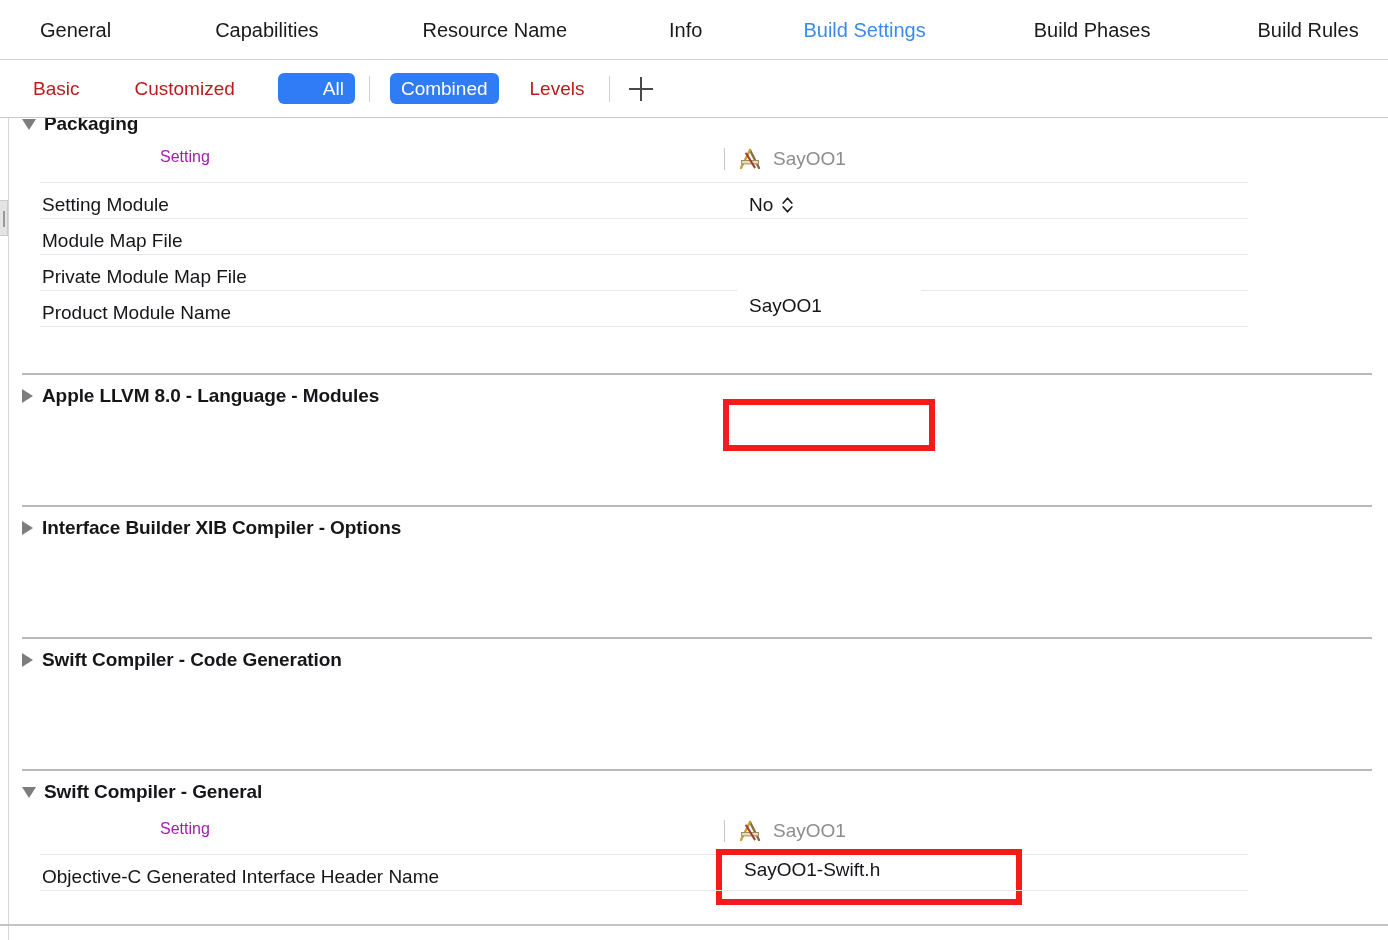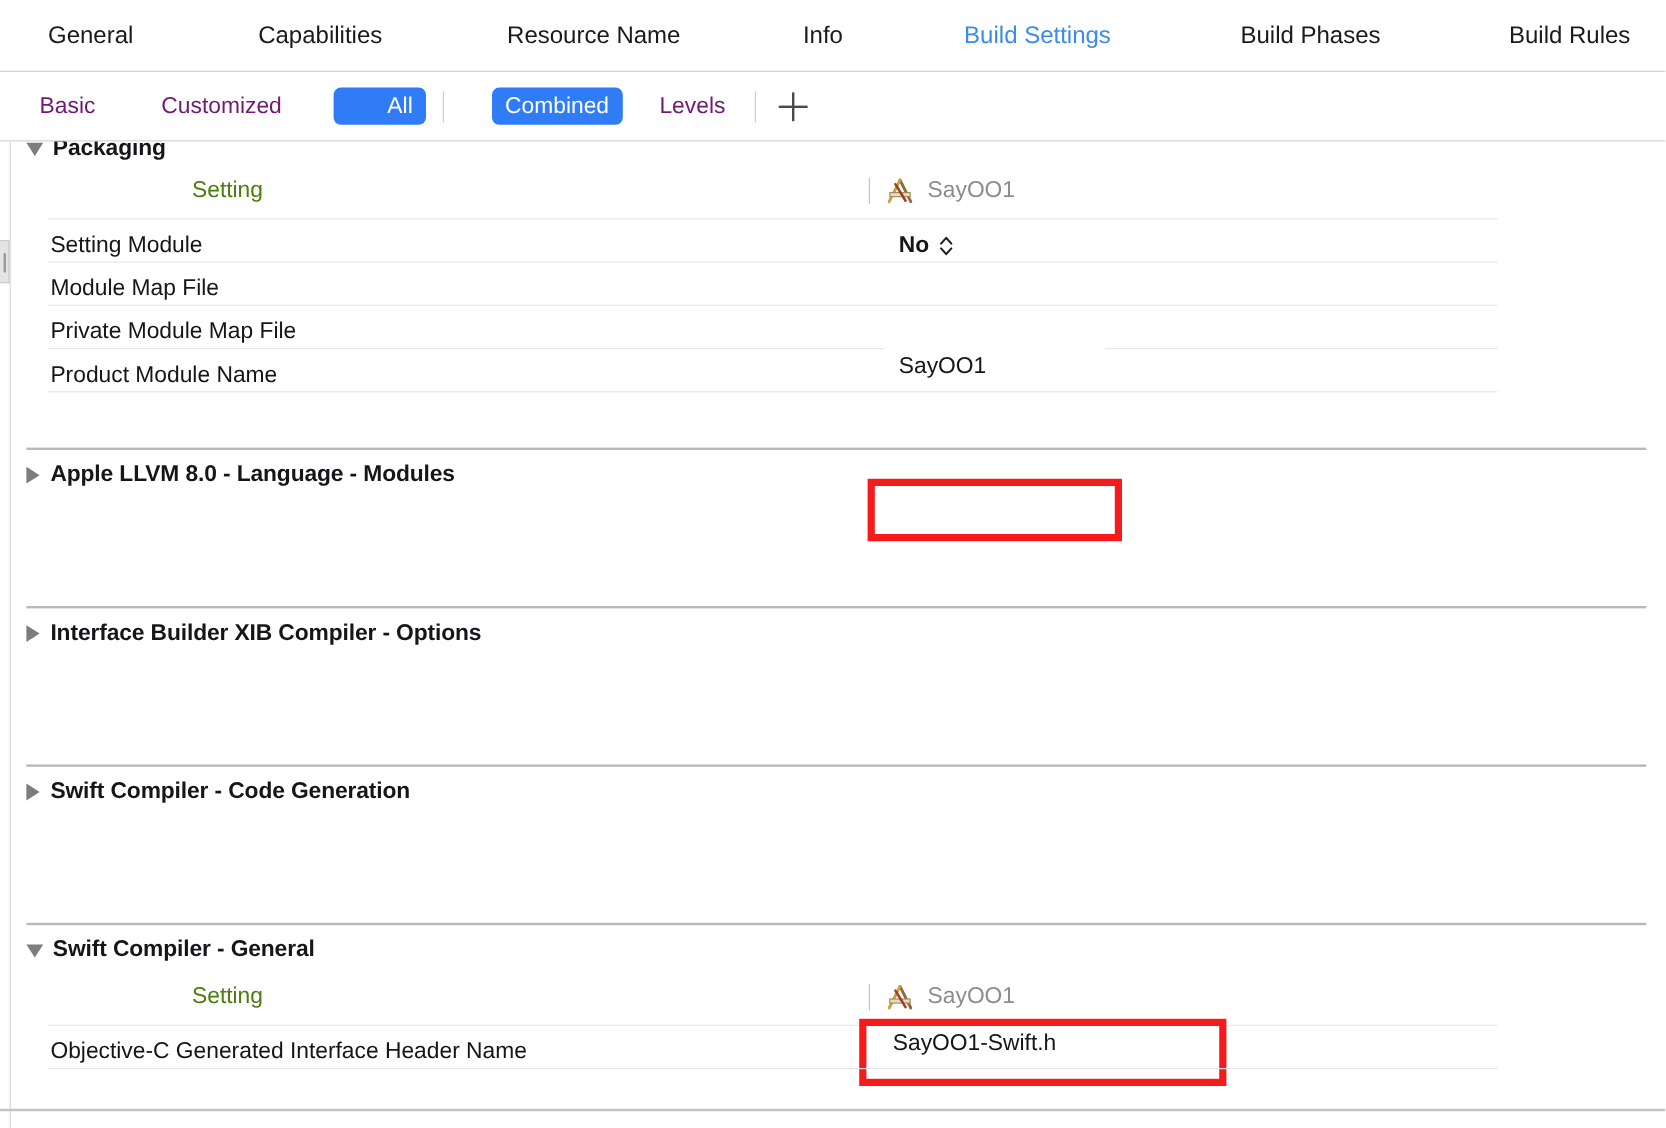--- a/index.html
+++ b/index.html
@@ -60,35 +60,35 @@
   }
   .filter-left {
     position: absolute;
     left: 22px; top: 0;
     height: 57px;
     display: flex;
     align-items: center;
   }
   .seg {
     font-size: 19px;
-    color: #701a75;
+    color: #b91c1c;
     white-space: nowrap;
     padding: 4px 11px;
     border-radius: 6px;
     line-height: 1.25;
     cursor: default;
   }
   .seg.on {
     background: #2f7cf6;
     color: #ffffff;
   }
   .seg.s-basic      { margin-left: 0px; }
   .seg.s-customized { margin-left: 33px; }
   .seg.s-all        { margin-left: 32px; padding-left: 45px; }
-  .seg.s-combined   { margin-left: 40px; }
+  .seg.s-combined   { margin-left: 20px; }
   .seg.s-levels     { margin-left: 20px; }
 
   .vsep {
     width: 1px;
     height: 26px;
     background: #cfcfcf;
     margin-left: 14px;
   }
   .plusbtn {
     margin-left: 16px;
@@ -228,22 +228,22 @@
     position: absolute;
     left: 22px;
     width: 1350px;
     height: 2px;
     background: #b9b9b9;
   }
 
   
   .col-head {
     position: absolute;
-    font-size: 19px;
-    color: #4d7c0f;
+    font-size: 16px;
+    color: #a21caf;
     white-space: nowrap;
   }
 
   
   .target-chip {
     position: absolute;
     display: flex;
     align-items: center;
     height: 26px;
   }
@@ -382,21 +382,21 @@
           <path d="M13 3 L4 21" stroke="#c7a33c" stroke-width="2.4" fill="none" stroke-linecap="round"></path>
           <rect x="4.5" y="13.5" width="17" height="3.4" fill="#e8dcc0" stroke="#9b8758" stroke-width="0.9"></rect>
           <path d="M9.2 6.5 L17.6 20.3" stroke="#a43a2a" stroke-width="2.1" fill="none" stroke-linecap="round"></path>
         </svg>
       </span>
       <span class="target-name">SayOO1</span>
     </div>
 
     <div class="row-line" style="top:64px;"></div>
     <div class="row-label" style="top:76px;">Setting Module</div>
-    <div class="row-value" style="left:749px; top:76px;font-weight:bold;">
+    <div class="row-value" style="left:749px; top:76px;">
       <span>No</span>
       <span class="stepper">
         <svg width="13" height="22" viewBox="0 0 13 22">
           <path d="M2.2 9 L6.5 4.2 L10.8 9" fill="none" stroke="#1c1c1c" stroke-width="1.7" stroke-linecap="round" stroke-linejoin="round"></path>
           <path d="M2.2 13 L6.5 17.8 L10.8 13" fill="none" stroke="#1c1c1c" stroke-width="1.7" stroke-linecap="round" stroke-linejoin="round"></path>
         </svg>
       </span>
     </div>
 
     <div class="row-line" style="top:100px;"></div>

